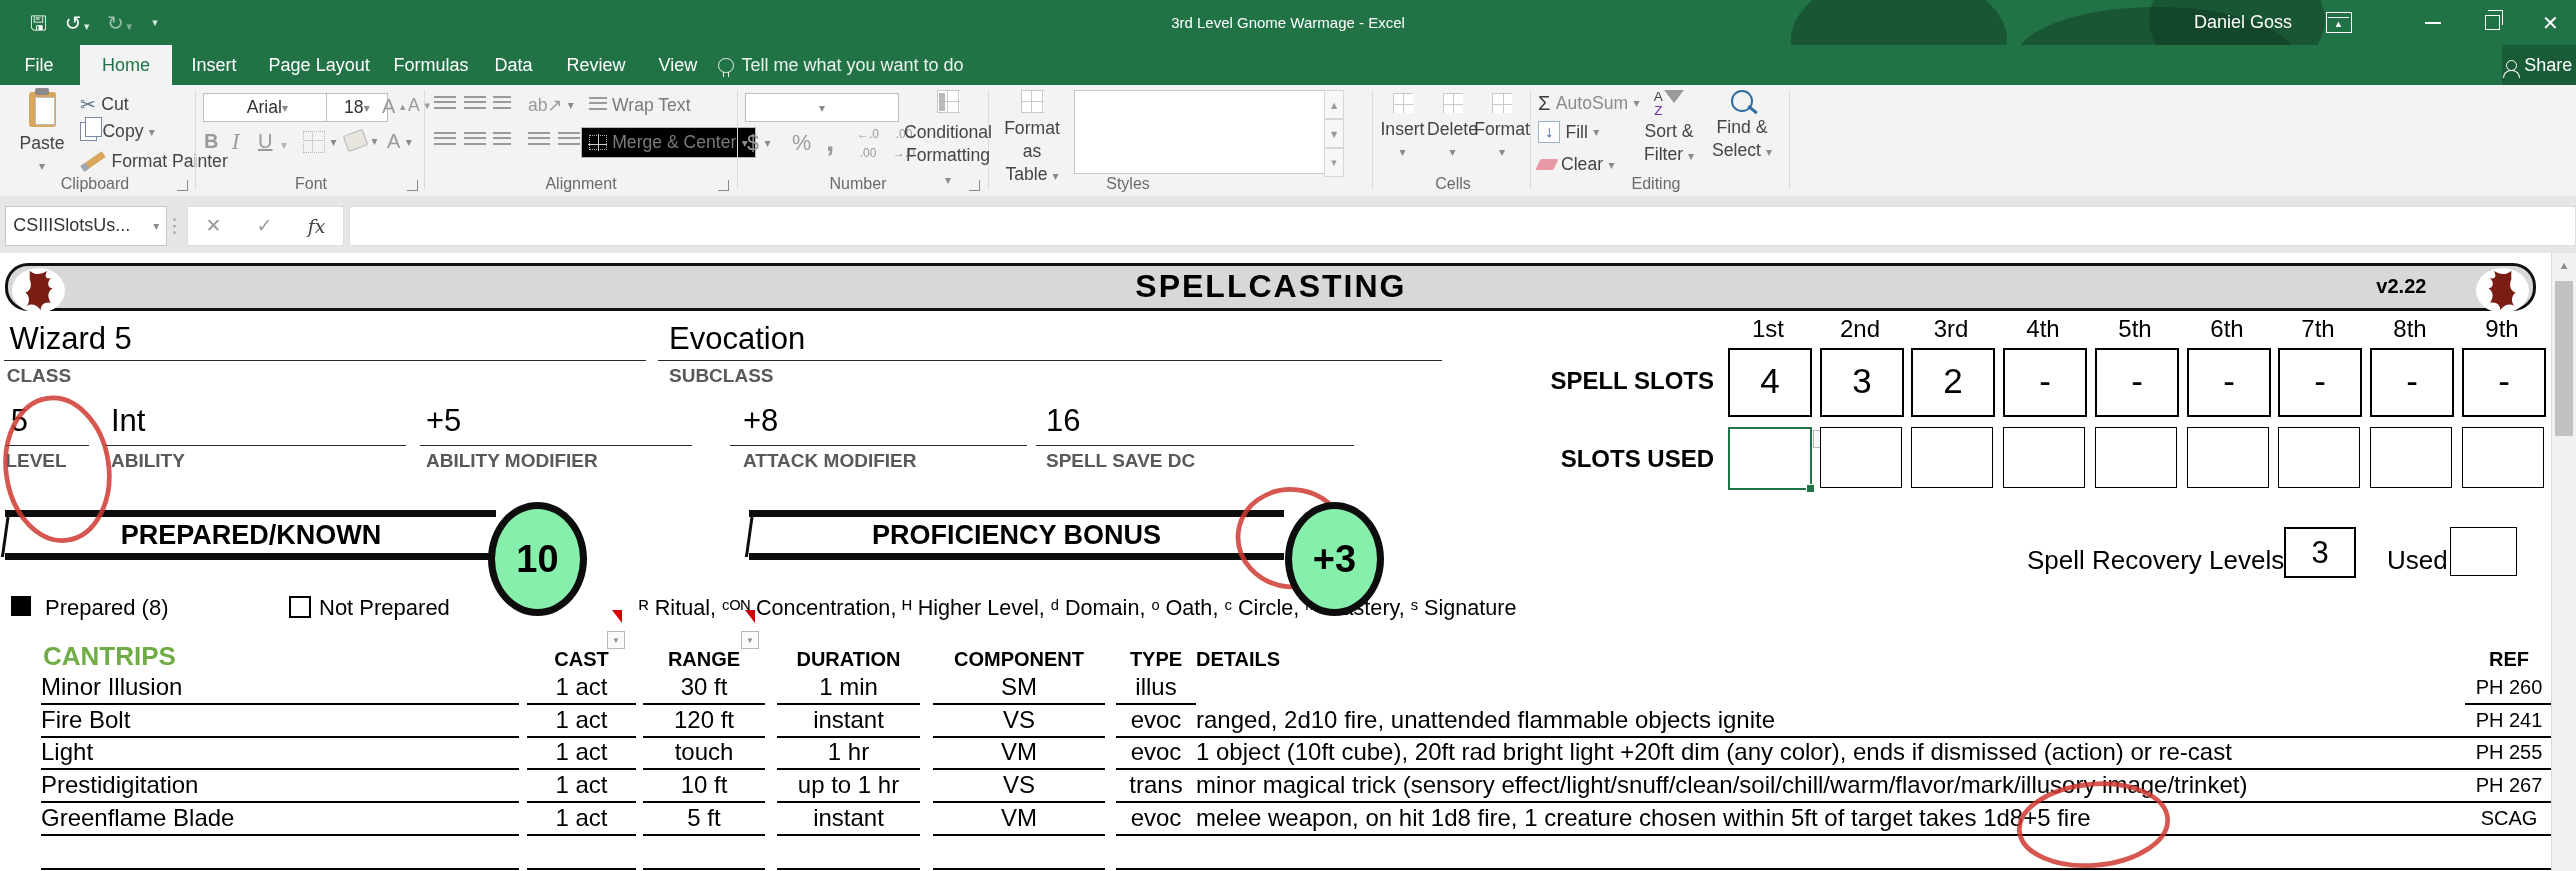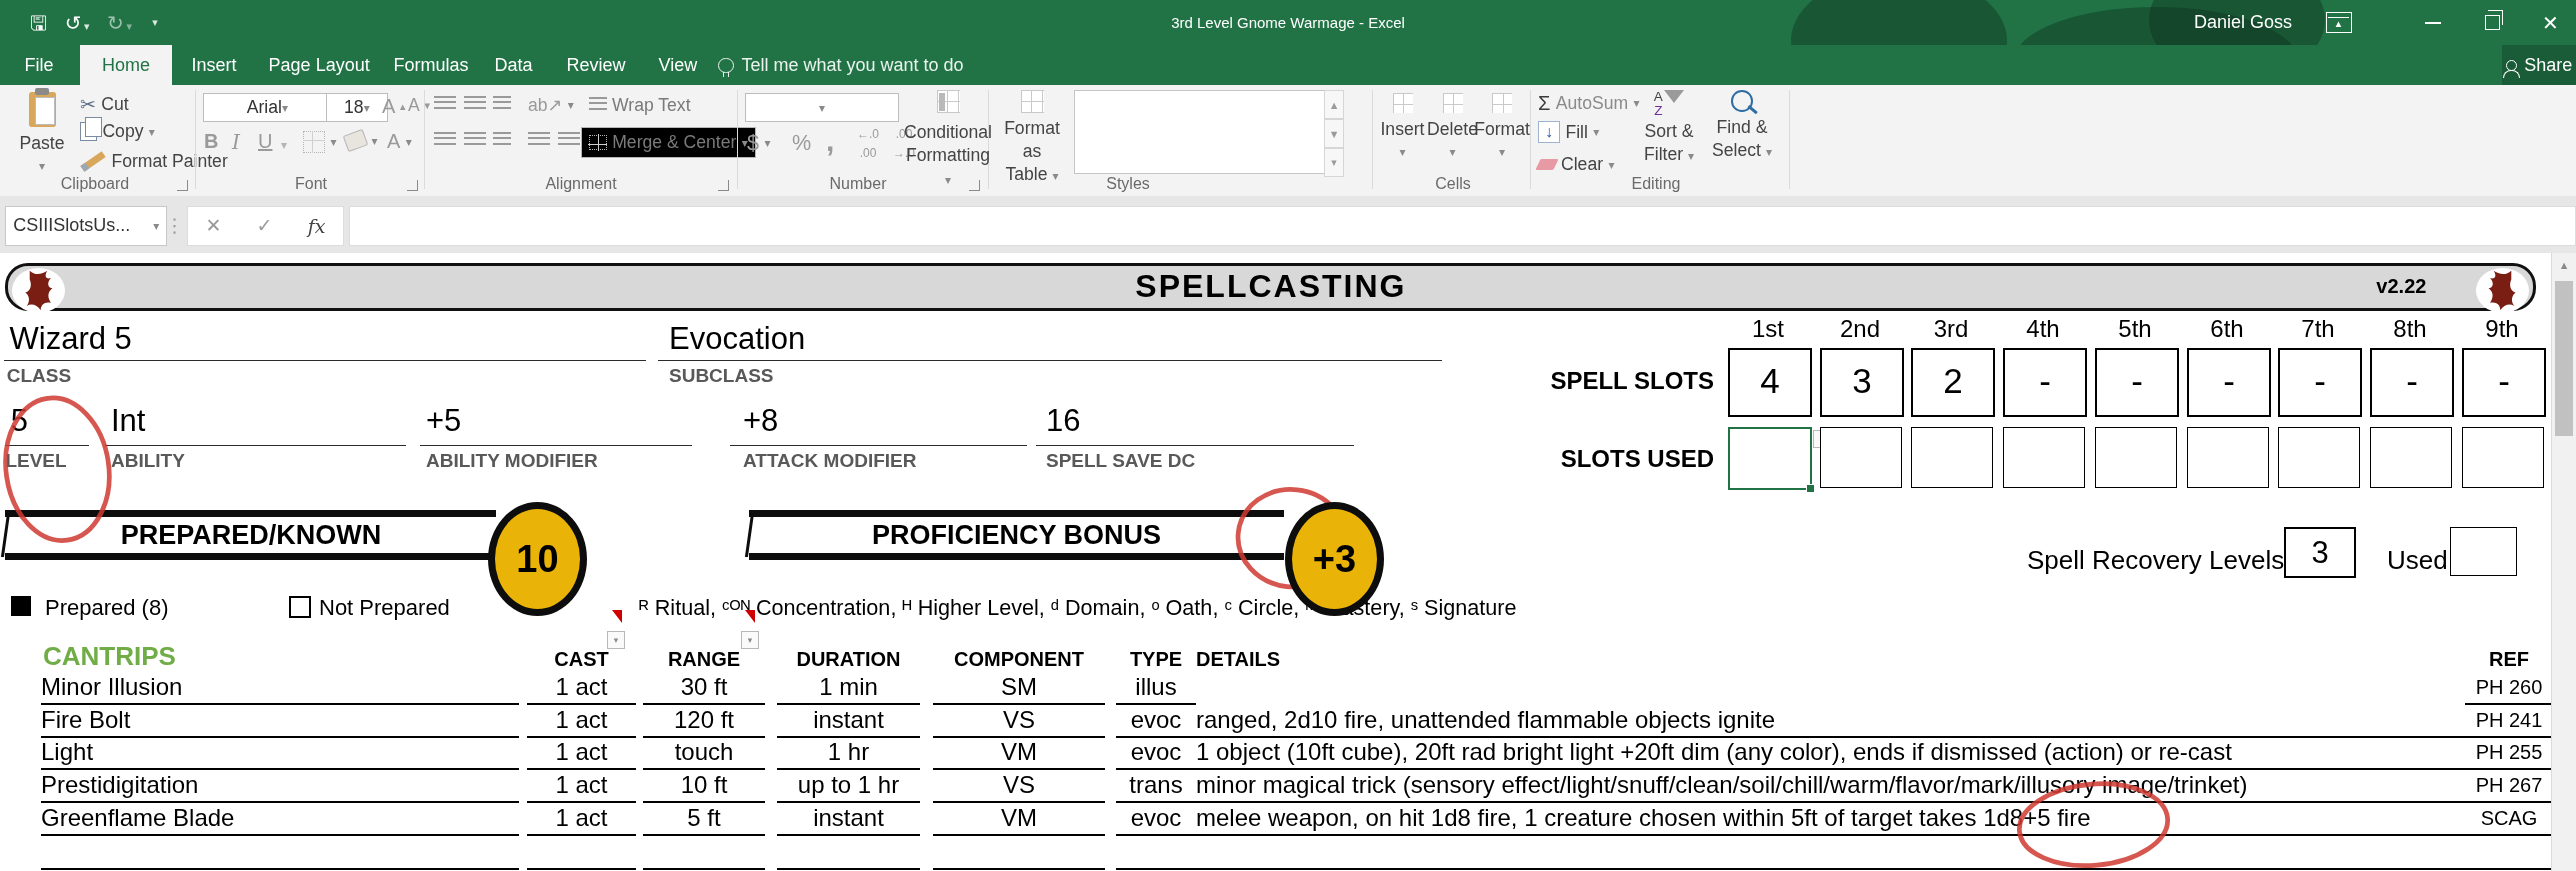--- a/index.html
+++ b/index.html
@@ -87,21 +87,21 @@
   .ul{position:absolute;height:2px;background:#000}
   .thinul{height:1.4px;background:#2b2b2b}
   .slothead{position:absolute;width:80px;text-align:center;font-size:24px}
   .sbox{position:absolute;width:80px;height:65px;border:2px solid #000;background:#fff;text-align:center;font-size:35px;line-height:62px}
   .ubox{position:absolute;width:80px;height:59px;border:1.4px solid #000;background:#fff}
   .uactive{border:2.7px solid #217346;position:relative}
   .uactive:after{content:"";position:absolute;right:-4.7px;bottom:-4.7px;width:6.8px;height:6.8px;background:#217346;border:1.4px solid #fff}
   .rlabel{position:absolute;text-align:right;font-weight:bold;font-size:24px;white-space:nowrap}
   .scroll{position:absolute;height:36px;border-top:7.4px solid #0d0d0d;border-bottom:7.4px solid #0d0d0d;background:#fff;display:flex;align-items:center;justify-content:center;font-weight:bold;font-size:27px;white-space:nowrap}
   .scroll:before{content:"";position:absolute;left:-1.4px;top:-4px;bottom:-4px;width:3.4px;background:#0d0d0d;transform:skewX(-8deg)}
-  .badge{position:absolute;width:85px;height:100px;border:7.4px solid #0d0d0d;border-radius:50%;background:#eab308;display:flex;align-items:center;justify-content:center;font-weight:bold;font-size:38px;z-index:2}
+  .badge{position:absolute;width:85px;height:100px;border:7.4px solid #0d0d0d;border-radius:50%;background:#86efac;display:flex;align-items:center;justify-content:center;font-weight:bold;font-size:38px;z-index:2}
   .fieldbox{position:absolute;background:#fff;border:2px solid #000;text-align:center;font-size:31px}
   .legtxt{font-size:22px;white-space:nowrap}
   .sqfill{position:absolute;width:20px;height:20px;background:#000}
   .sqempty{position:absolute;width:17.6px;height:17.6px;border:2px solid #000;background:#fff}
   .cmt{position:absolute;width:0;height:0;border-top:13.5px solid #d00000;border-left:10px solid transparent}
   .cmtbox{position:absolute;width:16px;height:16px;border:1.4px solid #b8b8b8;background:#fafafa;color:#8a8a8a;font-size:8.8px;display:flex;align-items:center;justify-content:center}
   .ghead{color:#000000;font-weight:bold;font-size:20px;position:absolute;text-align:center;white-space:nowrap}
   .section{color:#70ad47;font-weight:bold;font-size:26px;position:absolute;white-space:nowrap}
   .cell{position:absolute;height:30px;border-bottom:2px solid #000;font-size:24px;line-height:28px;white-space:nowrap;overflow:visible}
   .cc{text-align:center}

